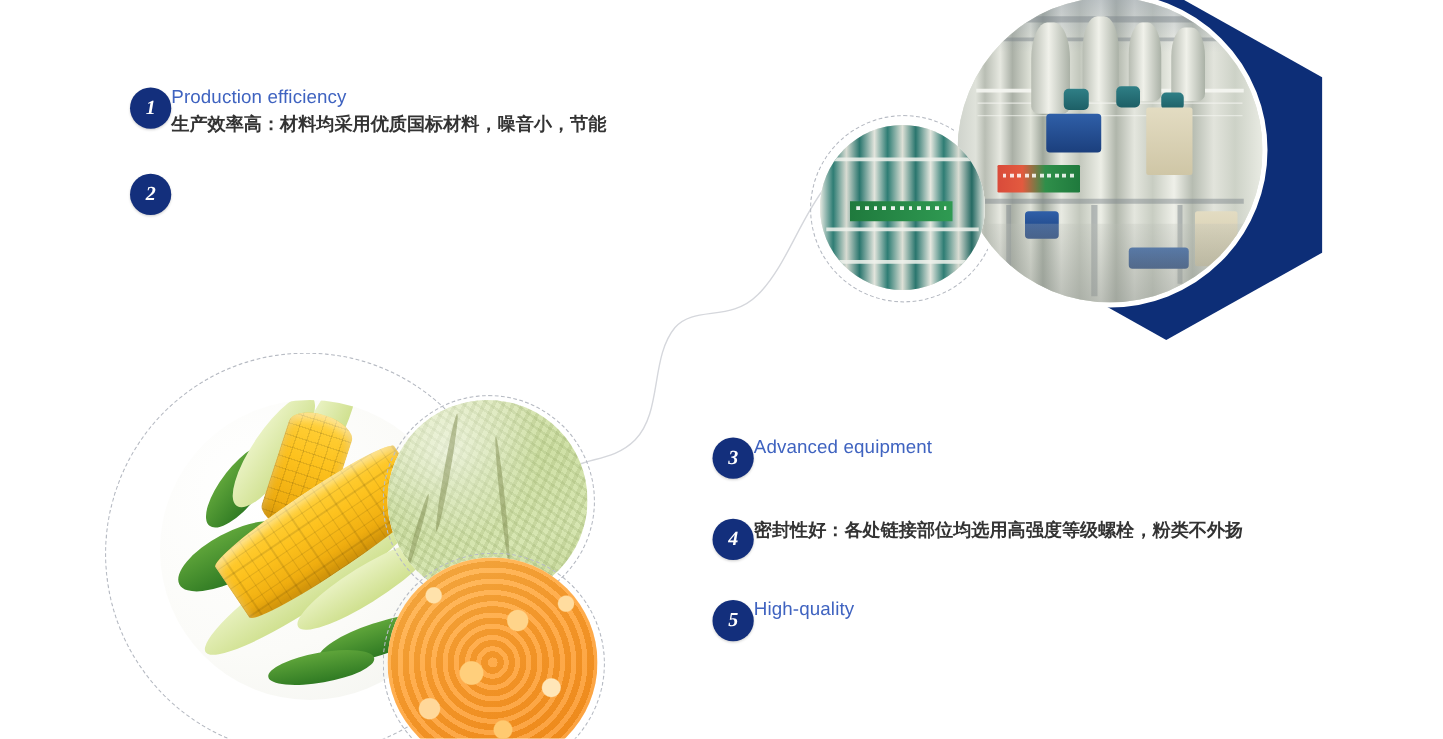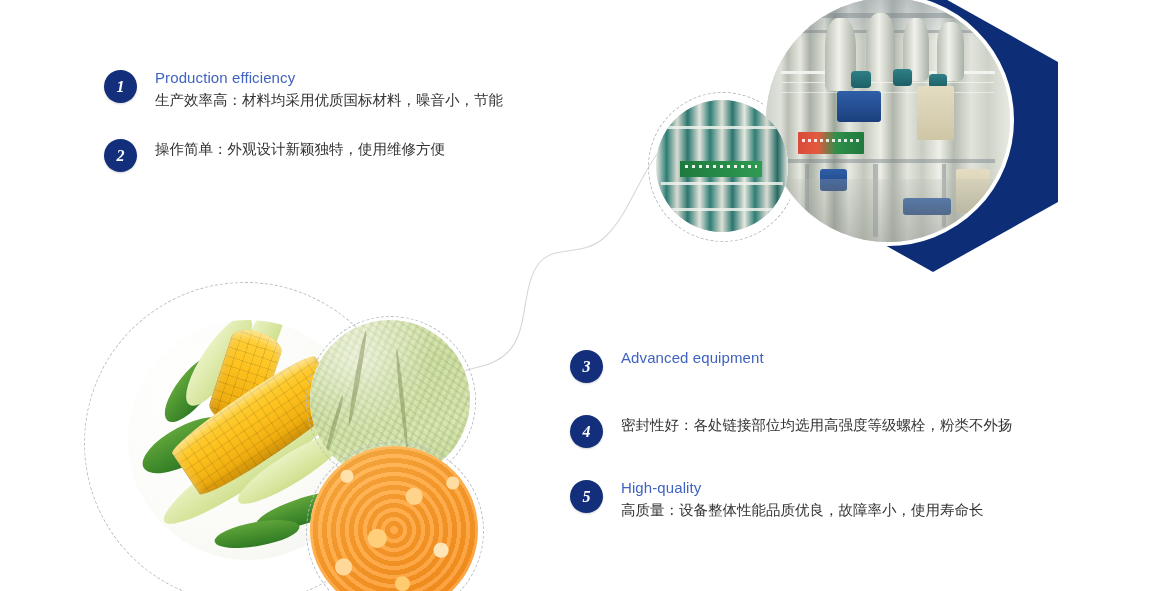--- a/index.html
+++ b/index.html
@@ -55,35 +55,34 @@
     font-size: 16px;
     font-weight: 700;
     line-height: 33px;
     text-align: center;
     margin-top: 2px;
     box-shadow: 0 1px 2px rgba(0,0,0,0.18);
     user-select: none;
   }
 
   .feature-text {
-    margin-left: 18px;
     padding-top: 0px;
   }
   .feature-title {
     color: #3f63c0;
     font-size: 15px;
     font-weight: 400;
     line-height: 20px;
     letter-spacing: 0.1px;
     white-space: nowrap;
   }
   .feature-desc {
     color: #333333;
     font-size: 14.5px;
-    font-weight: 400;
+    font-weight: 700;
     line-height: 22px;
     white-space: nowrap;
     margin-top: 1px;
   }
 
   
   .hex-cluster {
     position: absolute;
     left: 646px;
     top: -8px;
@@ -330,21 +329,20 @@
       <div class="badge">1</div>
       <div class="feature-text">
         <div class="feature-title">Production efficiency</div>
         <div class="feature-desc">生产效率高：材料均采用优质国标材料，噪音小，节能</div>
       </div>
     </div>
 
     <div class="feature-item" style="margin-top:26px;">
       <div class="badge">2</div>
       <div class="feature-text">
-        <div class="feature-desc">操作简单：外观设计新颖独特，使用维修方便</div>
       </div>
     </div>
   </div>
 
   <div class="corn-cluster">
 
     <div class="dashed-ring" style="left:0px; top:0px; width:320px; height:320px;"></div>
 
     <div class="photo-circle corn-big">
       <div class="ph art-corn">
@@ -389,18 +387,17 @@
       <div class="badge">4</div>
       <div class="feature-text">
         <div class="feature-desc">密封性好：各处链接部位均选用高强度等级螺栓，粉类不外扬</div>
       </div>
     </div>
 
     <div class="feature-item" style="margin-top:22px;">
       <div class="badge">5</div>
       <div class="feature-text">
         <div class="feature-title">High-quality</div>
-        <div class="feature-desc">高质量：设备整体性能品质优良，故障率小，使用寿命长</div>
       </div>
     </div>
   </div>
 
 </div>
 
 </body></html>

